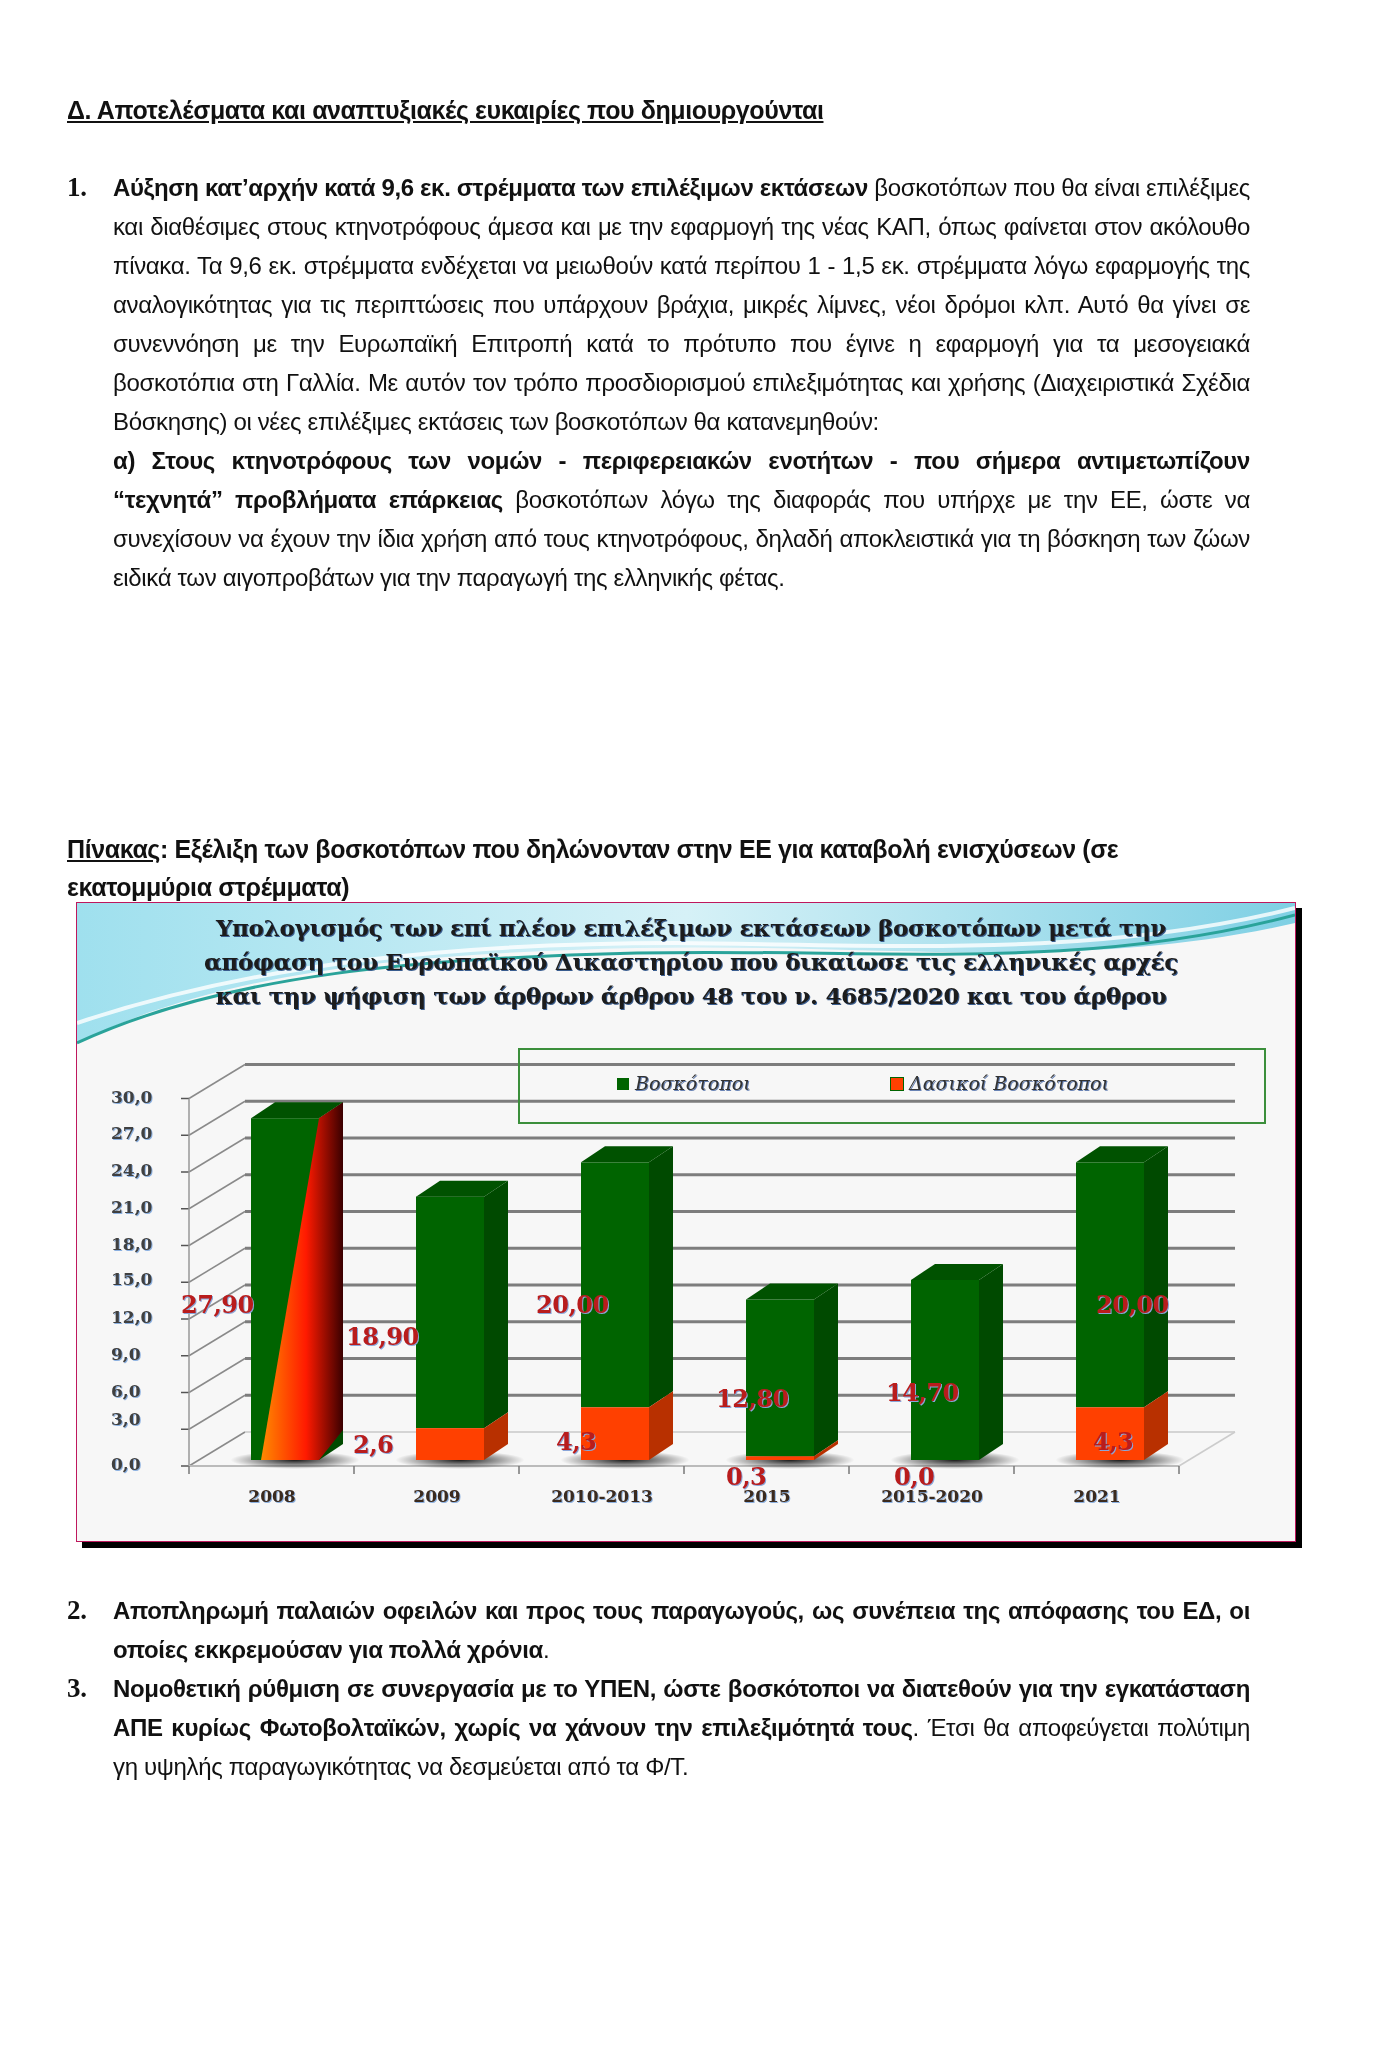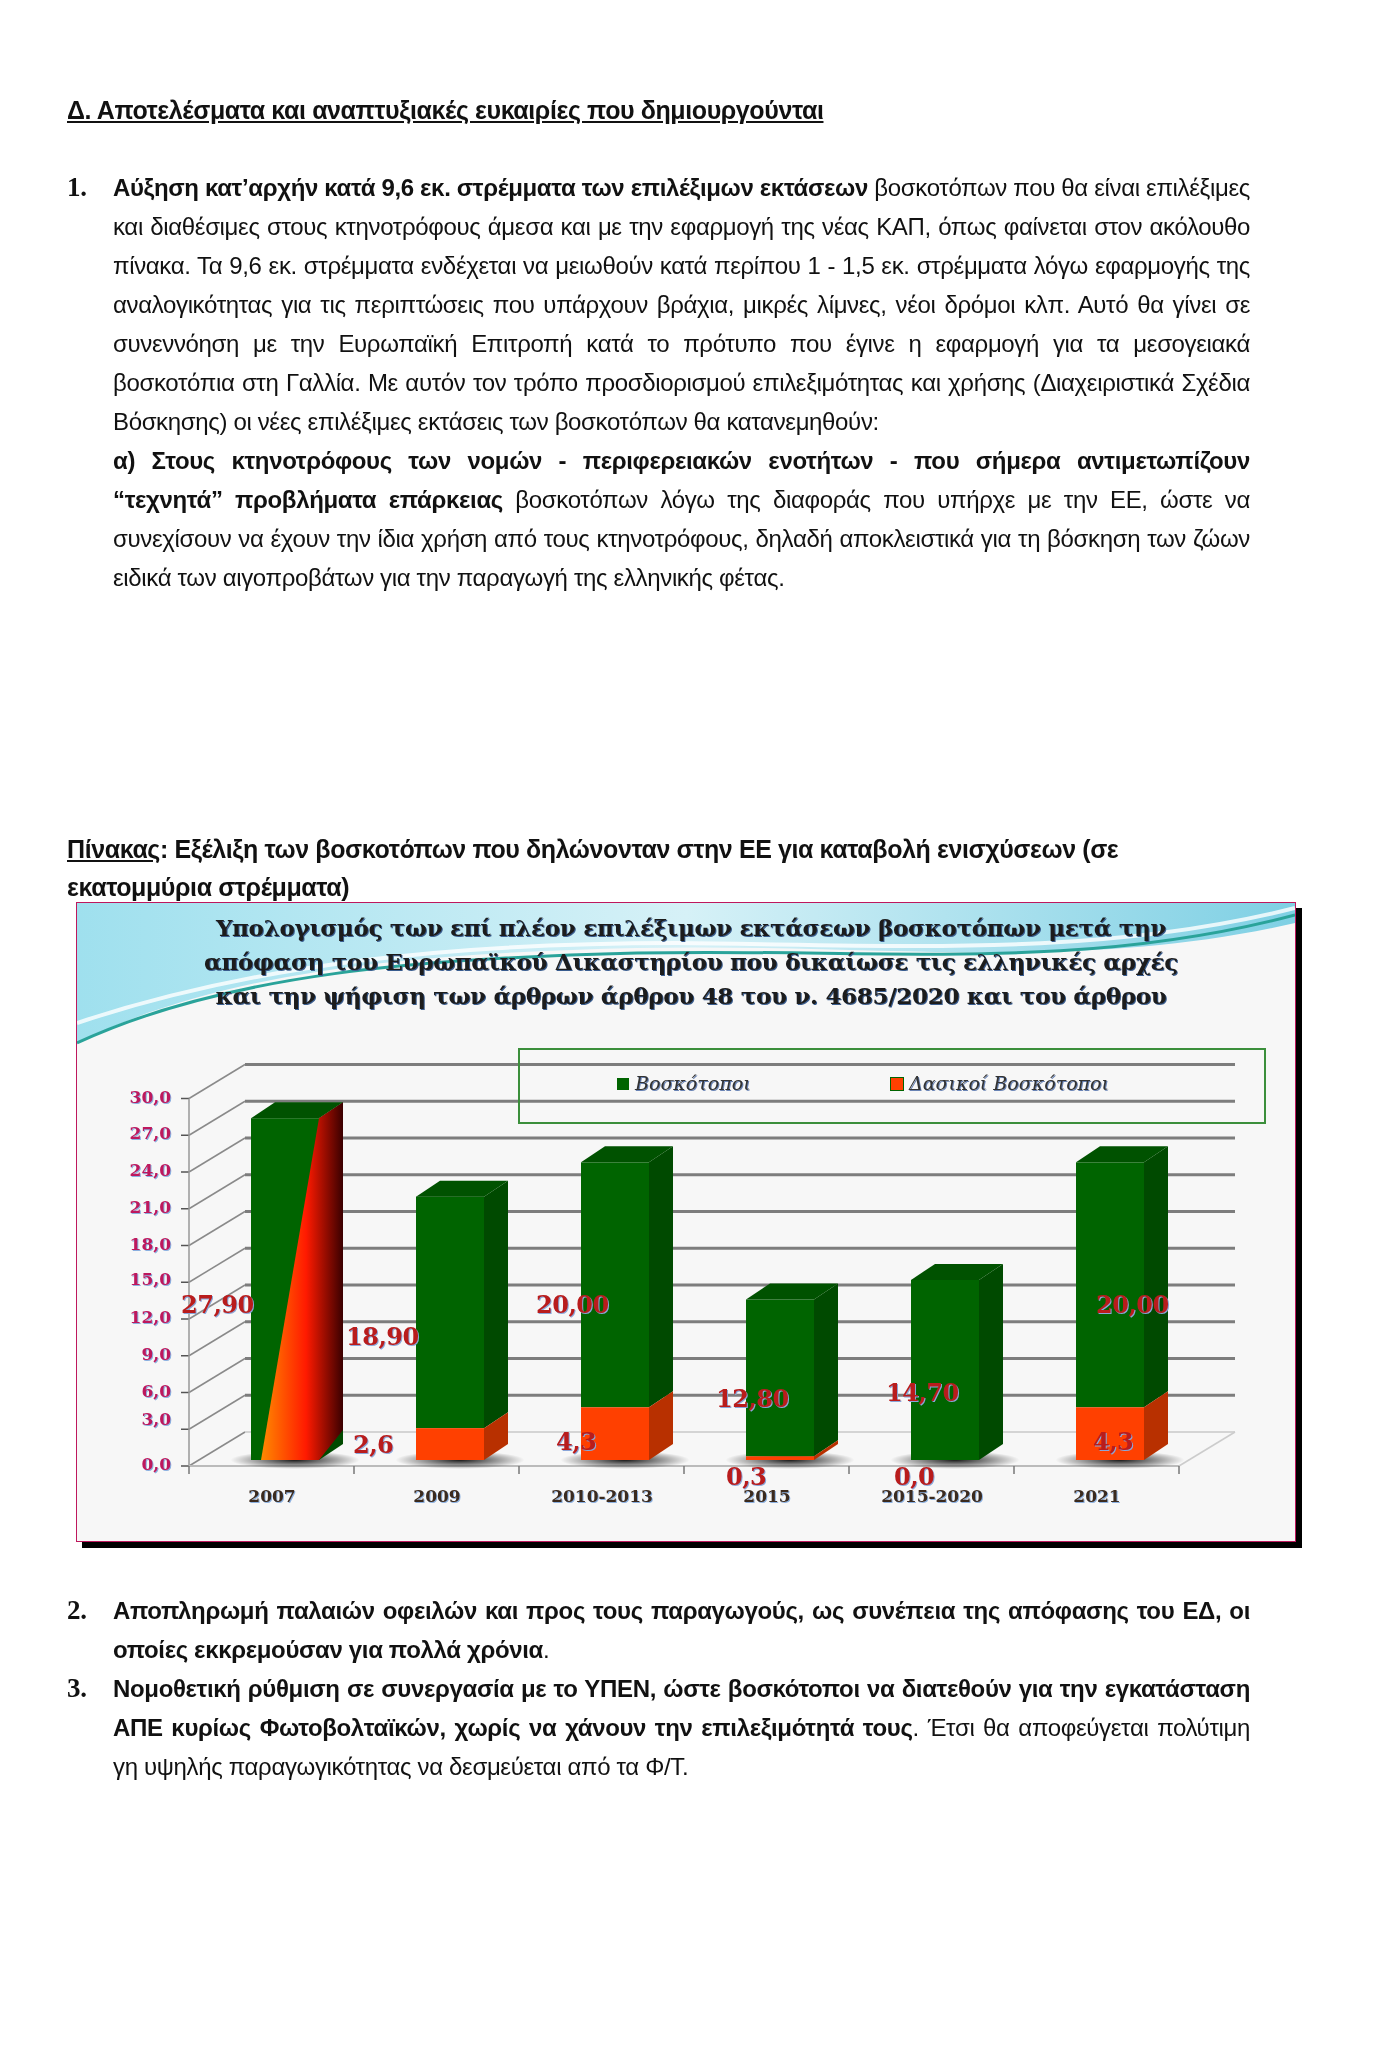--- a/index.html
+++ b/index.html
@@ -25,22 +25,22 @@
                  border: 1px solid #be185d; background: #f7f7f7; box-shadow: 6px 6px 0 #000; overflow: hidden; }
   .chart-bg-wave { position: absolute; left: 0; top: 0; width: 100%; height: 100%; }
   .chart-title { position: absolute; left: 40px; right: 30px; top: 8px; text-align: center;
                  font-family: "DejaVu Serif", serif; font-weight: bold; font-size: 23px; line-height: 34px;
                  color: #1c1c1c; text-shadow: 1px 1px 0 #3a5d8f; letter-spacing: -0.3px; }
   .legend-box { position: absolute; left: 441px; top: 145px; width: 744px; height: 72px;
                 border: 2px solid #3b8f3b; }
   .legend-entry { position: absolute; top: 22px; font-family: "DejaVu Serif", serif; font-style: italic;
                   font-size: 19px; color: #333; white-space: nowrap; text-shadow: 1px 1px 0 #6a84b5; }
   .legend-swatch { display: inline-block; width: 12px; height: 12px; margin-right: 6px; vertical-align: 0px; }
-  .ytick { position: absolute; width: 60px; text-align: right; font-family: "DejaVu Serif", serif; font-weight: bold;
-           font-size: 17px; color: #be185d; text-shadow: 1px 1px 0 #8bb0e0; }
+  .ytick { position: absolute; width: 60px; text-align: left; font-family: "DejaVu Serif", serif; font-weight: bold;
+           font-size: 17px; color: #404040; text-shadow: 1px 1px 0 #8bb0e0; }
   .xlabel { position: absolute; width: 170px; text-align: center; font-family: "DejaVu Serif", serif; font-weight: bold;
             font-size: 17px; color: #3b2a1e; text-shadow: 1px 1px 0 #8bb0e0; }
   .vlabel { position: absolute; font-family: "DejaVu Serif", serif; font-weight: bold; font-size: 24px; color: #b91c1c;
             white-space: nowrap; text-shadow: 1px 1px 0 #8aa6d9; letter-spacing: -0.5px; }
   svg.plot { position: absolute; left: 0; top: 0; }
 </style>
 </head>
 <body>
 
 <div class="heading">Δ. Αποτελέσματα και αναπτυξιακές ευκαιρίες που δημιουργούνται</div>
@@ -180,21 +180,21 @@
       <div class="ytick" style="left: 34px; top: 440.75px;">9,0</div>
       <div class="ytick" style="left: 34px; top: 404px;">12,0</div>
       <div class="ytick" style="left: 34px; top: 366px;">15,0</div>
       <div class="ytick" style="left: 34px; top: 330.5px;">18,0</div>
       <div class="ytick" style="left: 34px; top: 293.75px;">21,0</div>
       <div class="ytick" style="left: 34px; top: 257px;">24,0</div>
       <div class="ytick" style="left: 34px; top: 220.25px;">27,0</div>
       <div class="ytick" style="left: 34px; top: 183.5px;">30,0</div>
     </div>
   <div id="xlabels">
-      <div class="xlabel" style="left: 110px; top: 583px;">2007</div>
+      <div class="xlabel" style="left: 110px; top: 583px;">2008</div>
       <div class="xlabel" style="left: 275px; top: 583px;">2009</div>
       <div class="xlabel" style="left: 440px; top: 583px;">2010-2013</div>
       <div class="xlabel" style="left: 605px; top: 583px;">2015</div>
       <div class="xlabel" style="left: 770px; top: 583px;">2015-2020</div>
       <div class="xlabel" style="left: 935px; top: 583px;">2021</div>
     </div>
   <div id="vlabels">
       <div class="vlabel" style="left: 104px; top: 387px;">27,90</div>
       <div class="vlabel" style="left: 269px; top: 419px;">18,90</div>
       <div class="vlabel" style="left: 276px; top: 527px;">2,6</div>

